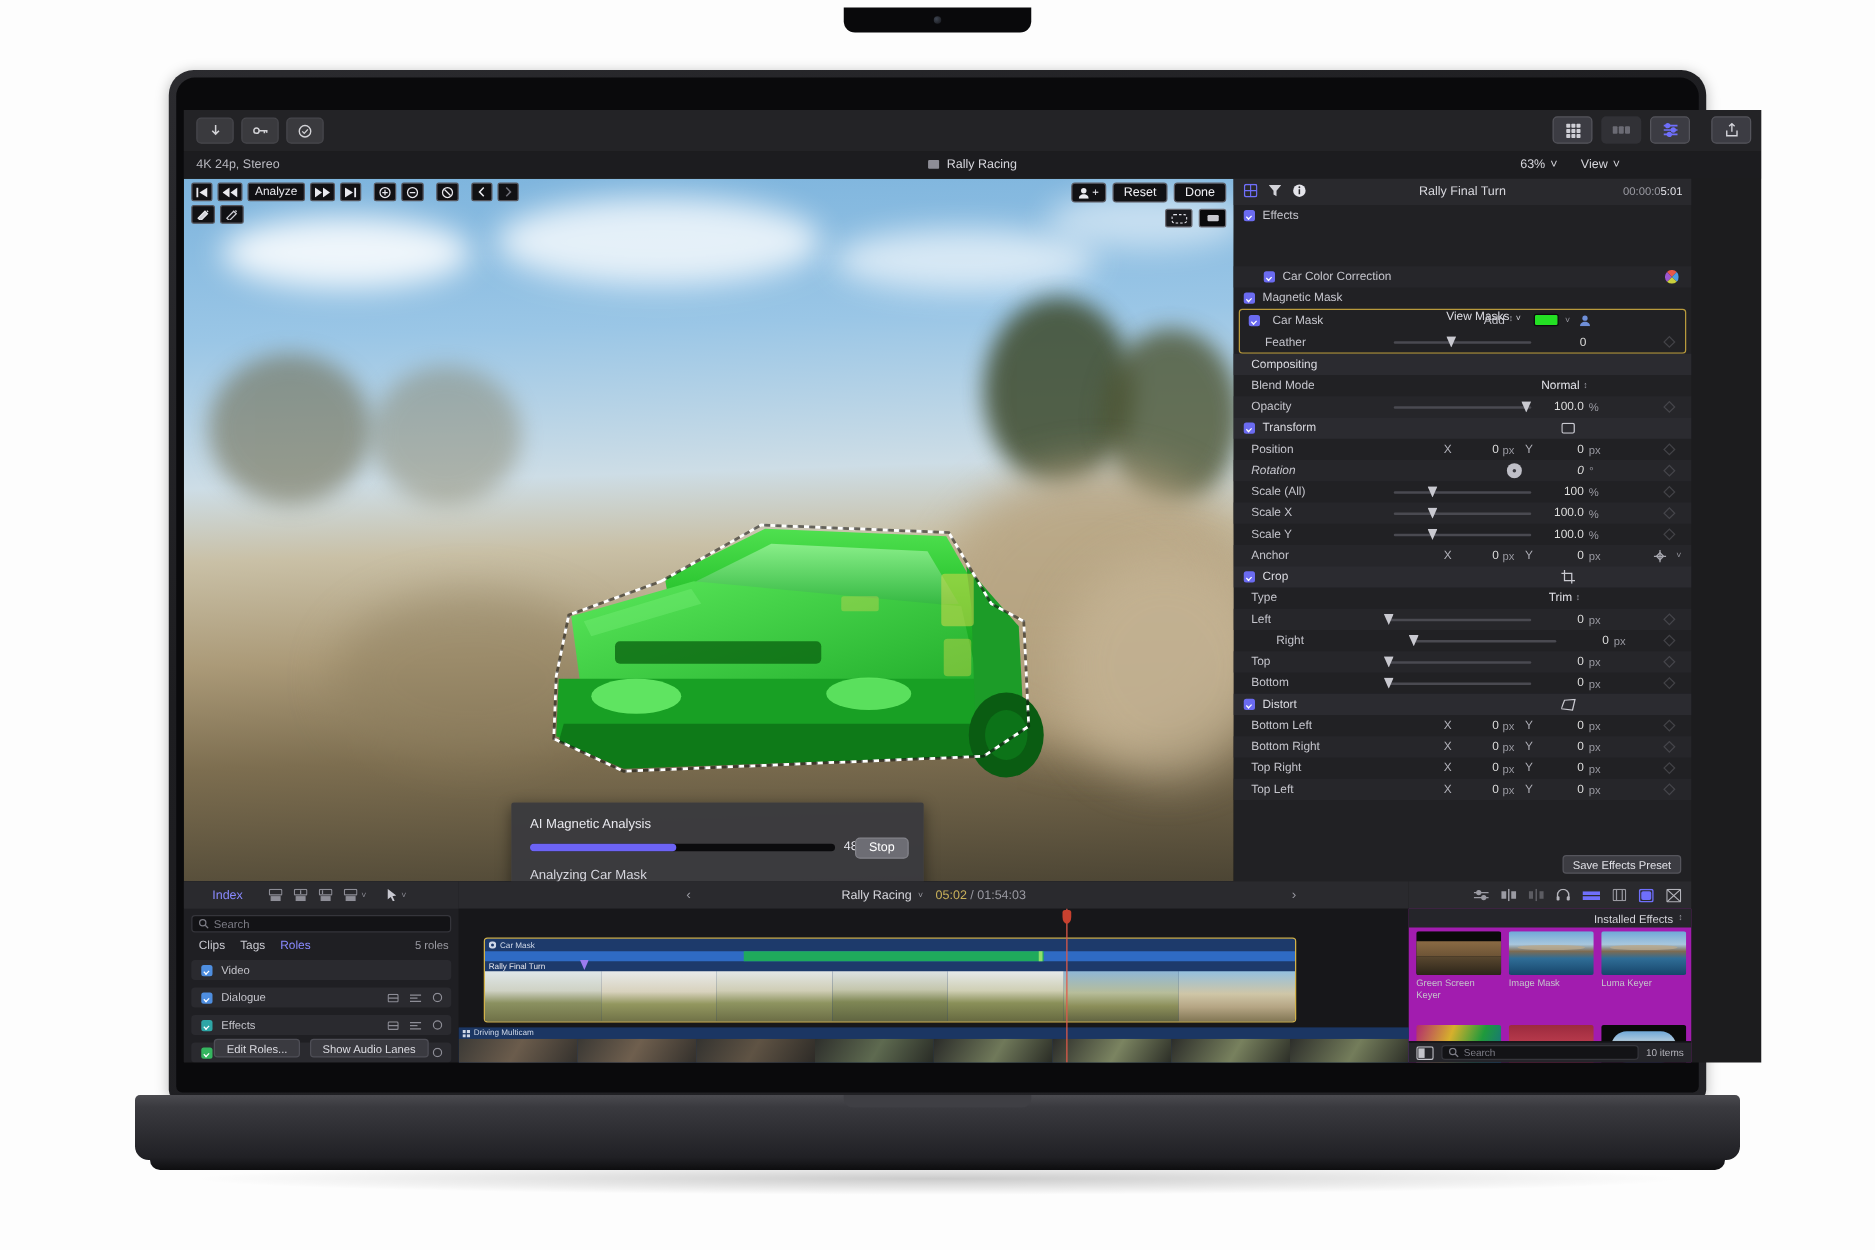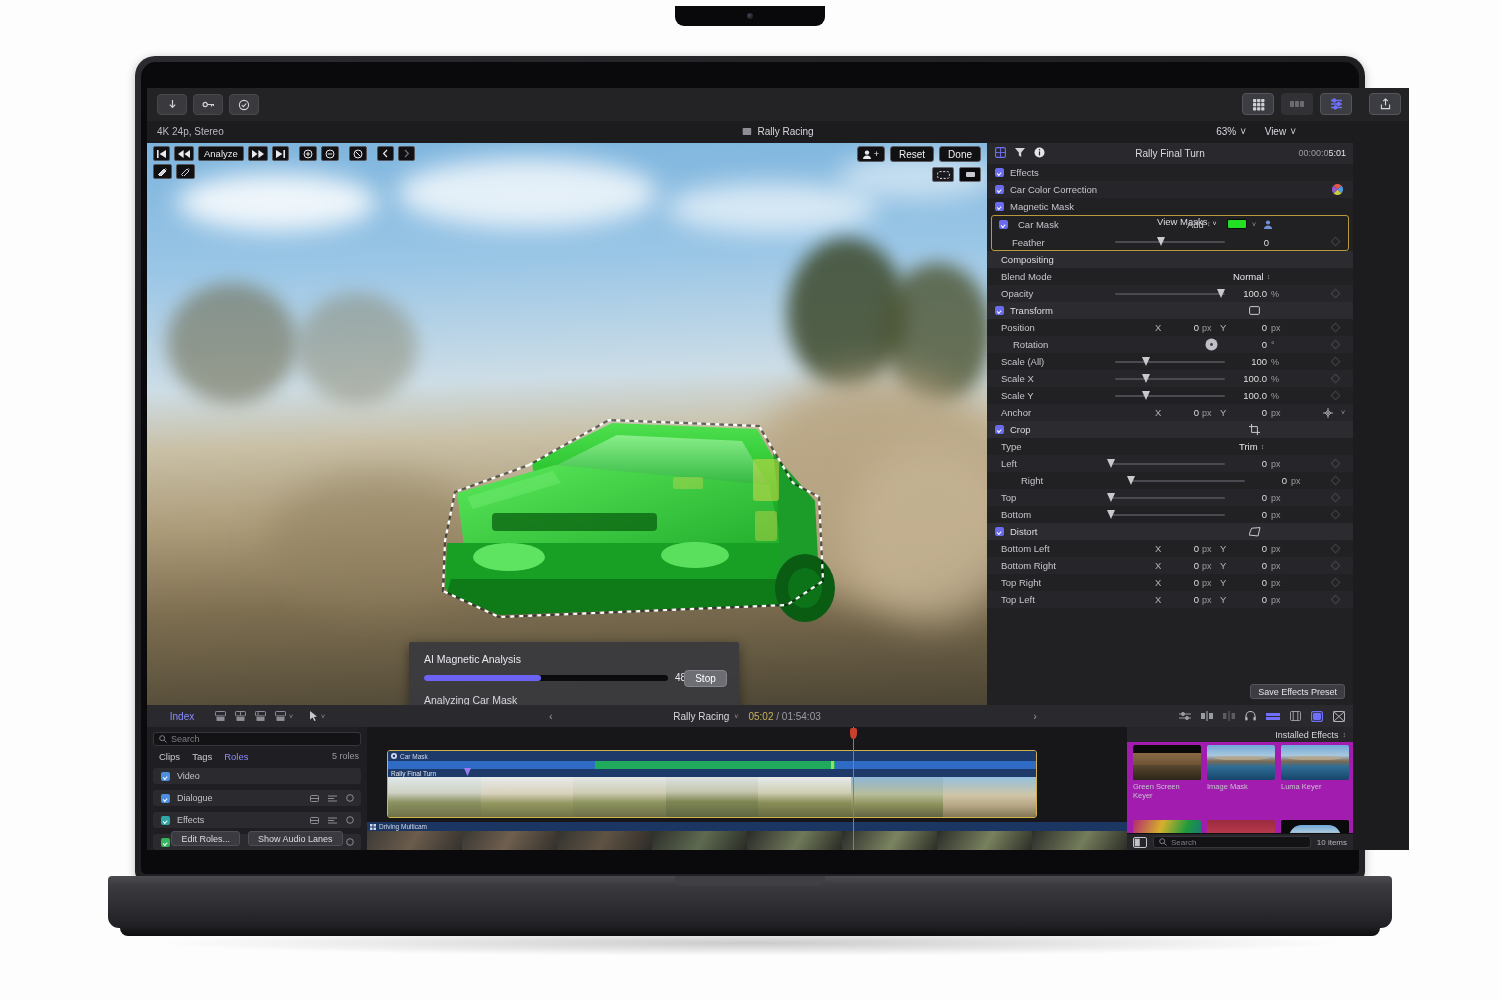--- a/index.html
+++ b/index.html
@@ -550,21 +550,21 @@
         <div class="ttl">Rally Final Turn</div>
         <div class="tc">
           <span>00:00:0</span><b>5:01</b>
         </div>
       </div>
 
       <div class="row" style="padding-left:8px;gap:6px;">
         <span class="chk"></span>
         <span>Effects</span>
       </div>
-      <div class="row alt" style="padding-left:8px;gap:6px;">
+      <div class="row alt" style="padding-left:24px;gap:6px;margin-top:32px;">
         <span class="chk"></span>
         <span>Car Color Correction</span>
         <span style="position:absolute;right:10px;">
           <svg width="11" height="11" viewBox="0 0 11 11">
               <path d="M5.5 5.5L1.6 1.6A5.5 5.5 0 0 1 9.4 1.6z" fill="#e8584a"></path>
               <path d="M5.5 5.5L9.4 1.6A5.5 5.5 0 0 1 9.4 9.4z" fill="#4f9ae0"></path>
               <path d="M5.5 5.5L9.4 9.4A5.5 5.5 0 0 1 1.6 9.4z" fill="#c9cf3c"></path>
               <path d="M5.5 5.5L1.6 9.4A5.5 5.5 0 0 1 1.6 1.6z" fill="#9b56cf"></path>
             </svg>
         </span>
@@ -636,21 +636,21 @@
       <div class="row" style="padding-left:14px;">
         <span>Position</span>
         <span style="position:absolute;left:168px;color:#b0b0b8;">X</span>
         <span class="val" style="left:176px;width:36px;">0</span>
         <span class="unit" style="position:absolute;left:215px;font-size:9px;">px</span>
         <span style="position:absolute;left:233px;color:#b0b0b8;">Y</span>
         <span class="val" style="left:240px;width:40px;">0</span>
         <span class="unit" style="position:absolute;left:284px;font-size:9px;">px</span>
         <span class="kf" style="right:14px;top:5px;opacity:.45;"></span>
       </div>
-      <div class="row alt" style="padding-left:26px;">
+      <div class="row alt" style="padding-left:14px;font-style:italic;">
         <span>Rotation</span>
         <span style="position:absolute;left:218px;">
           <svg width="13" height="13" viewBox="0 0 13 13">
               <circle cx="6.5" cy="6.5" r="6" fill="#bfbfc7"></circle>
               <circle cx="6.5" cy="6.5" r="1.4" fill="#3a3a40"></circle>
             </svg>
         </span>
         <span class="val" style="left:240px;width:40px;">0</span>
         <span class="unit" style="position:absolute;left:284px;font-size:9px;">°</span>
         <span class="kf" style="right:14px;top:5px;opacity:.45;"></span>

